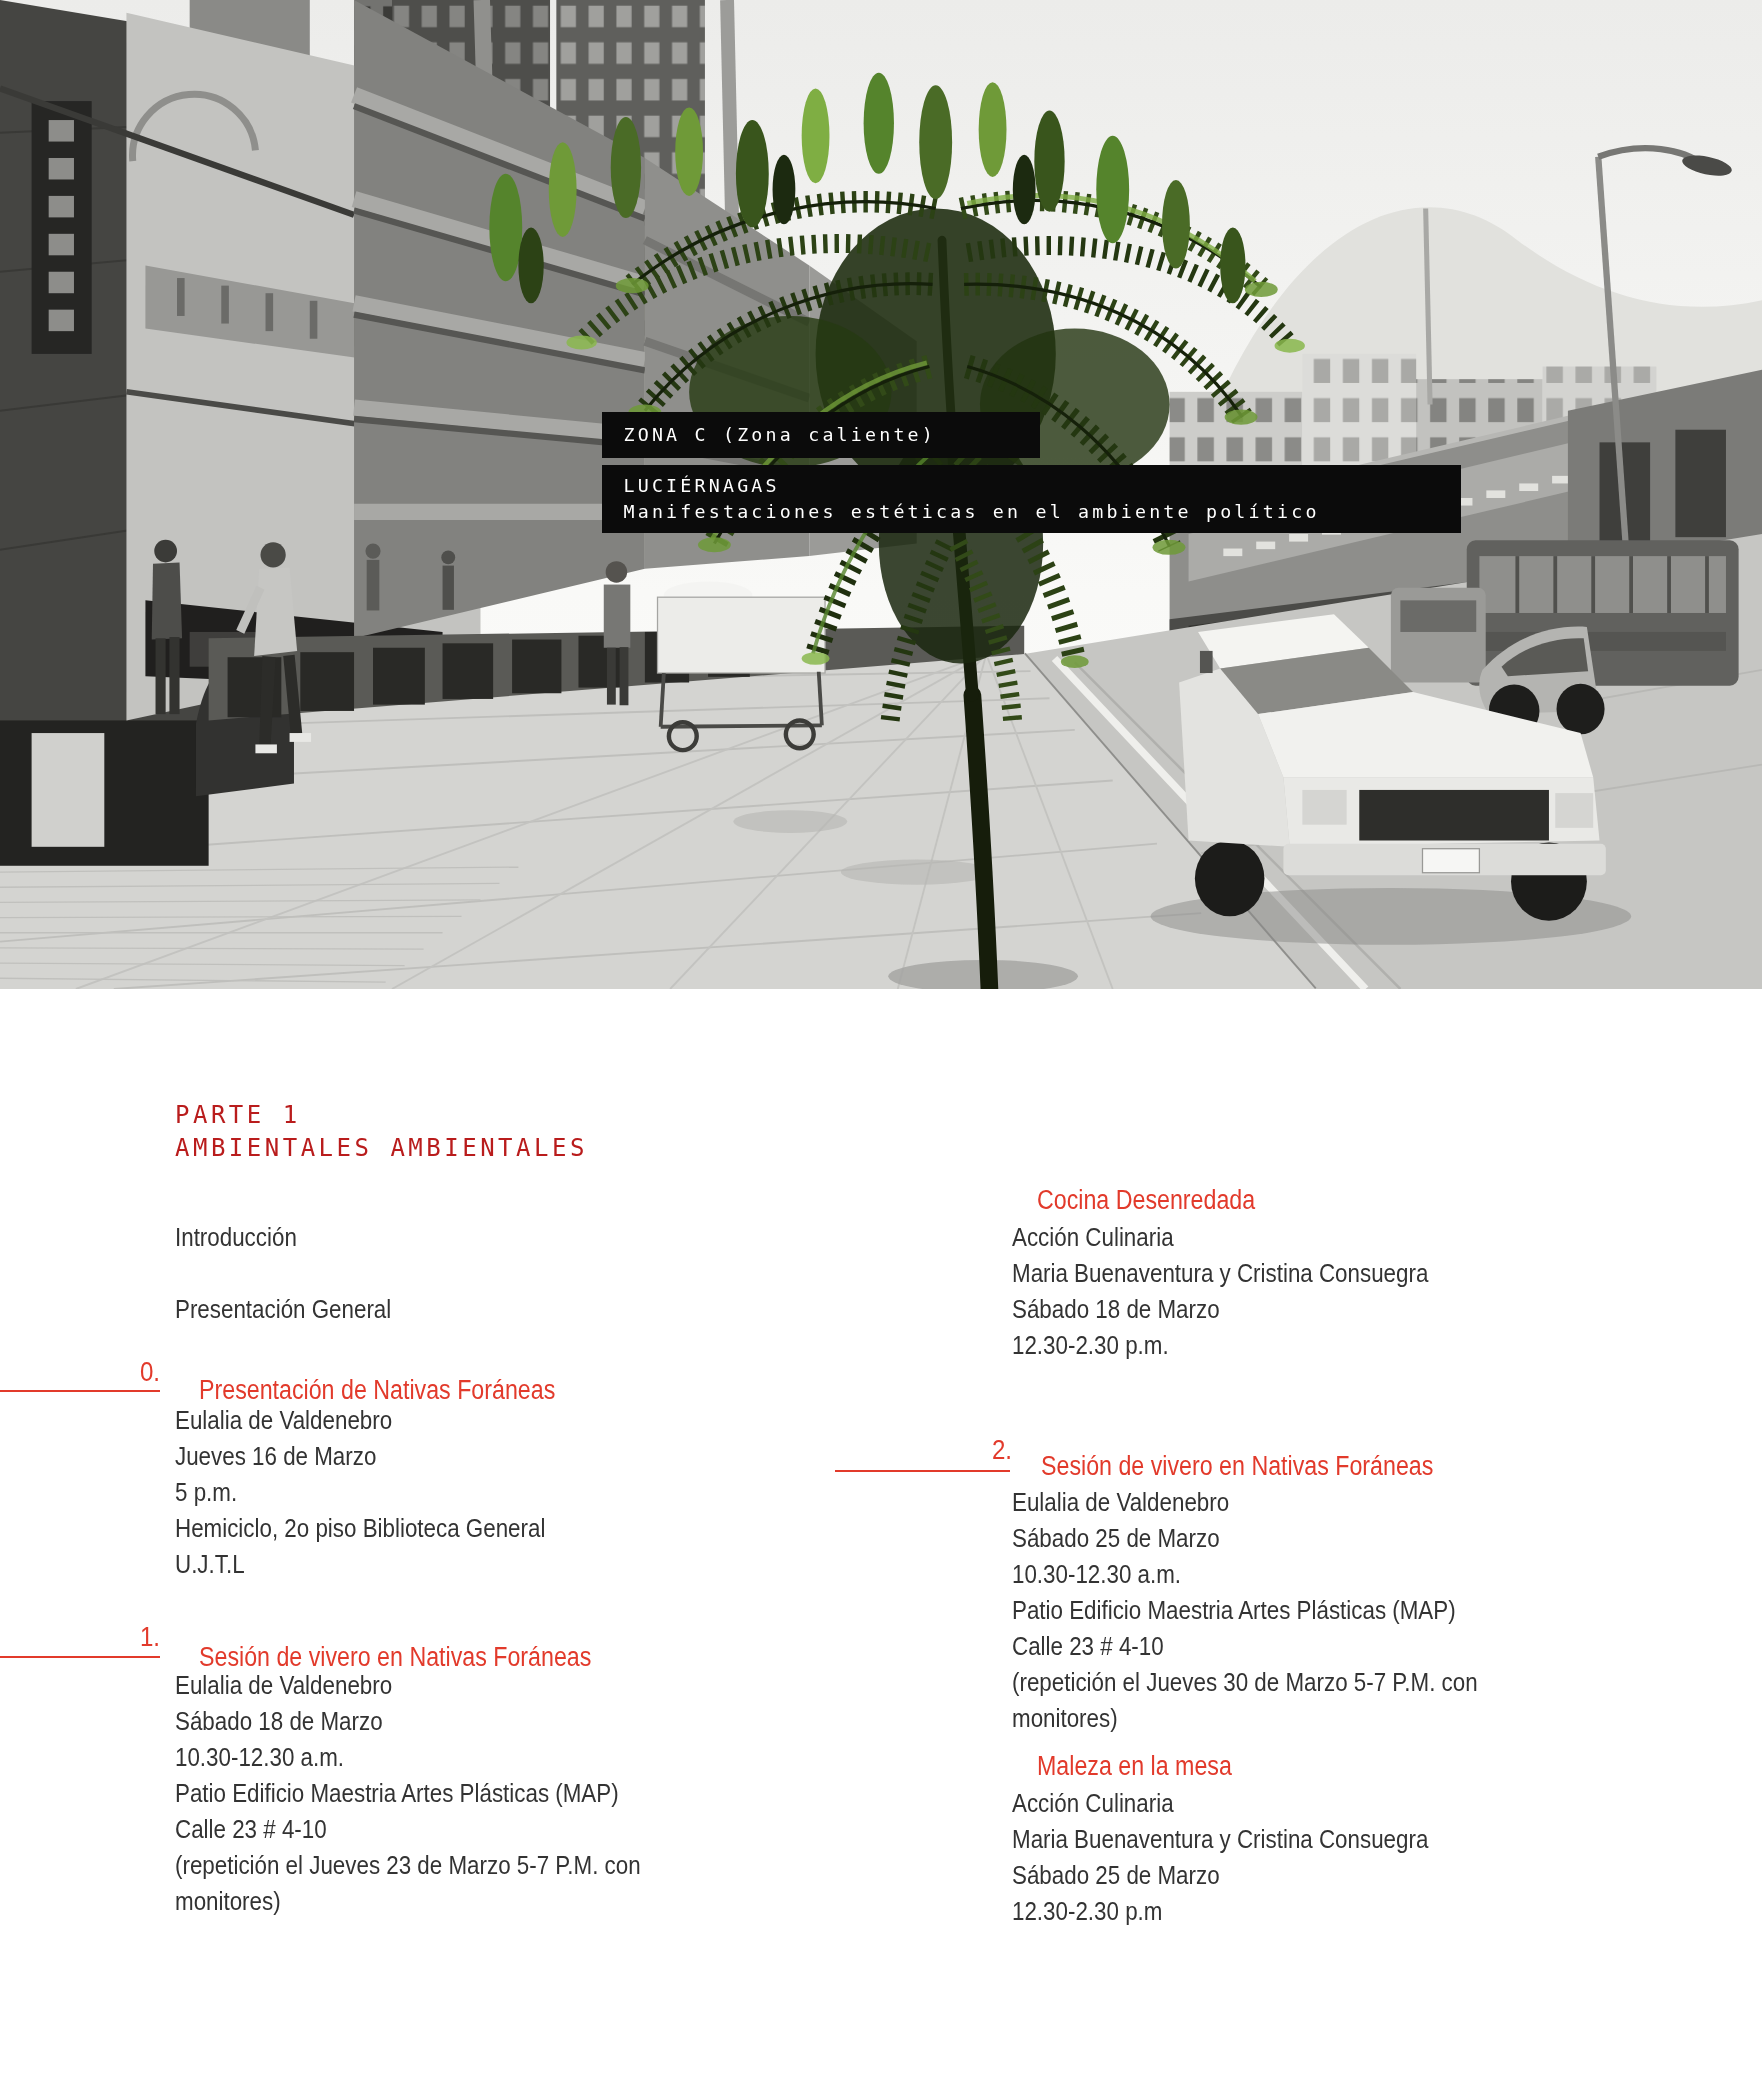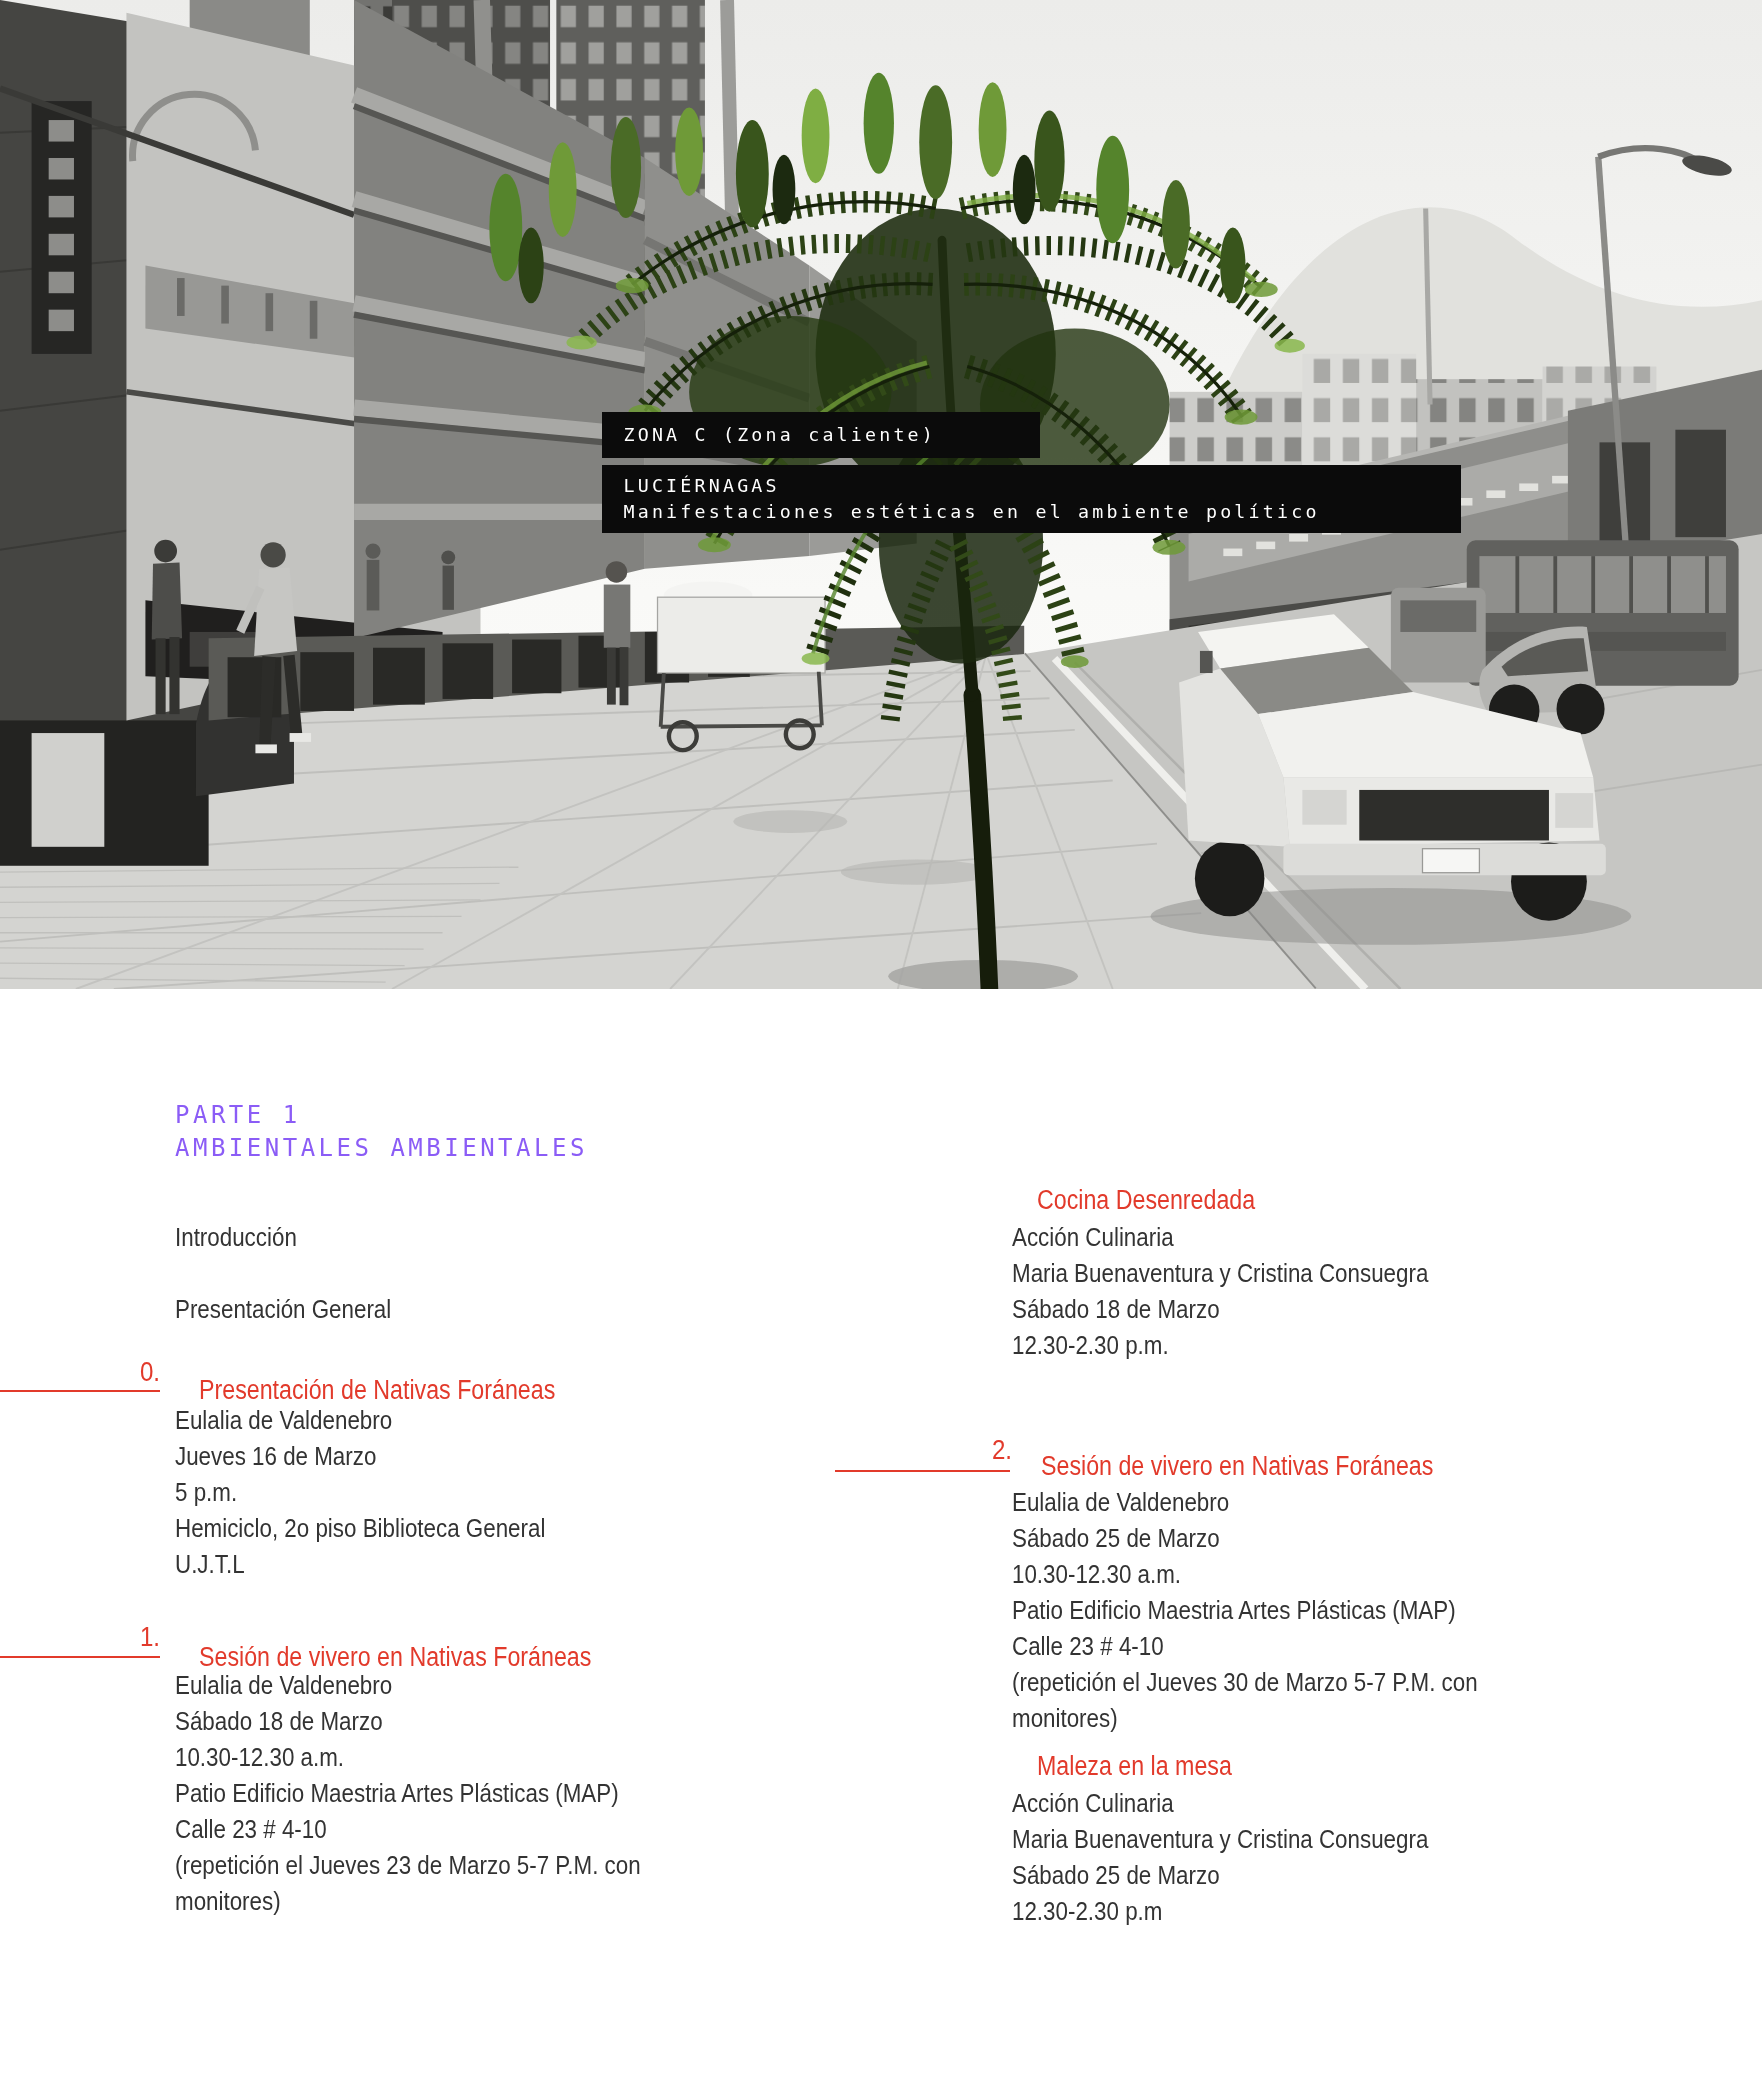--- a/index.html
+++ b/index.html
@@ -13,21 +13,21 @@
         font-family:"DejaVu Sans Mono",monospace;font-size:18.3px;letter-spacing:3.2px;white-space:nowrap;}
   .obox1{left:602px;top:412px;width:438px;height:46px;line-height:46px;padding-left:21.5px;}
   .obox2{left:602px;top:465px;width:859px;height:68px;padding:7.6px 0 0 21.5px;line-height:26px;}
   
   .t{position:absolute;color:#333333;font-size:26px;line-height:36px;white-space:nowrap;
      transform:scaleX(.86);transform-origin:0 0;}
   .red{color:#e23a2b;}
   .h{font-size:27px;}
   .num{font-size:28px;line-height:30px;text-align:right;transform-origin:100% 0;}
   .rule{position:absolute;height:1.9px;background:#e23a2b;}
-  .monotitle{position:absolute;font-family:"DejaVu Sans Mono",monospace;color:#8b5cf6;
+  .monotitle{position:absolute;font-family:"DejaVu Sans Mono",monospace;color:#b91c1c;
      font-size:24px;line-height:33px;letter-spacing:3.5px;white-space:nowrap;}
 </style>
 </head>
 <body>
 
 <div class="page">
 
   <div class="photo">
     <svg viewBox="0 0 2787 1565" preserveAspectRatio="none">
       <defs>

